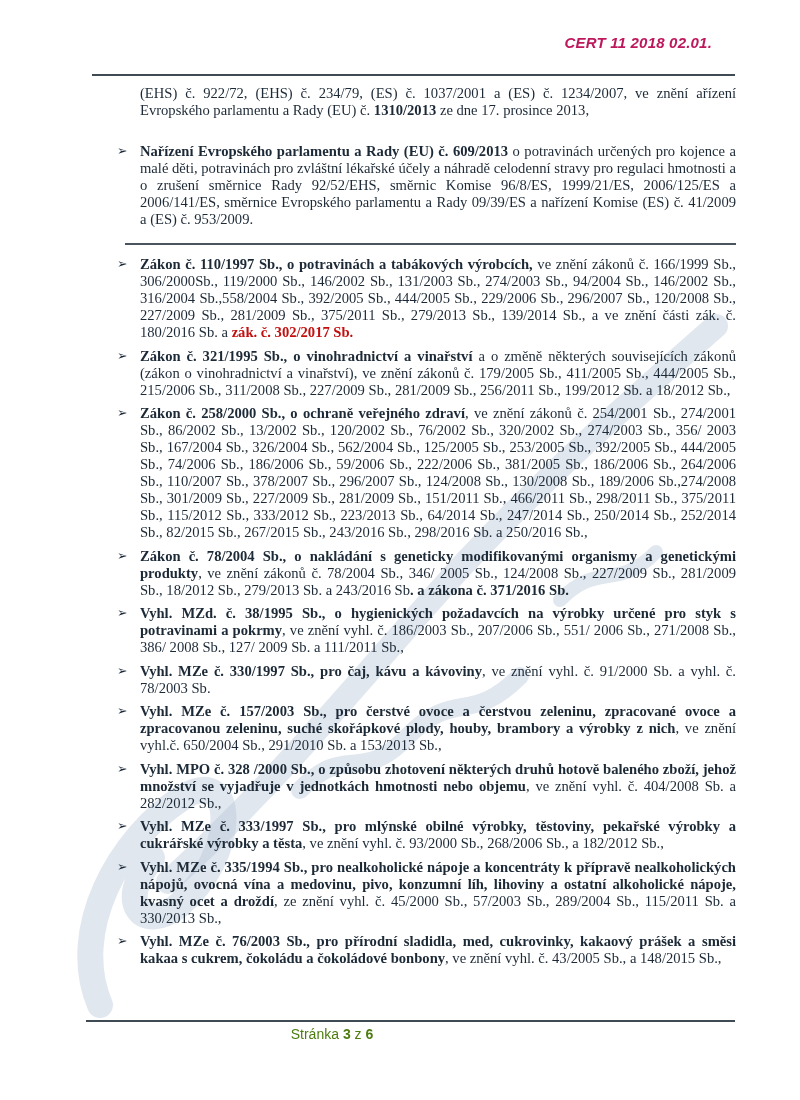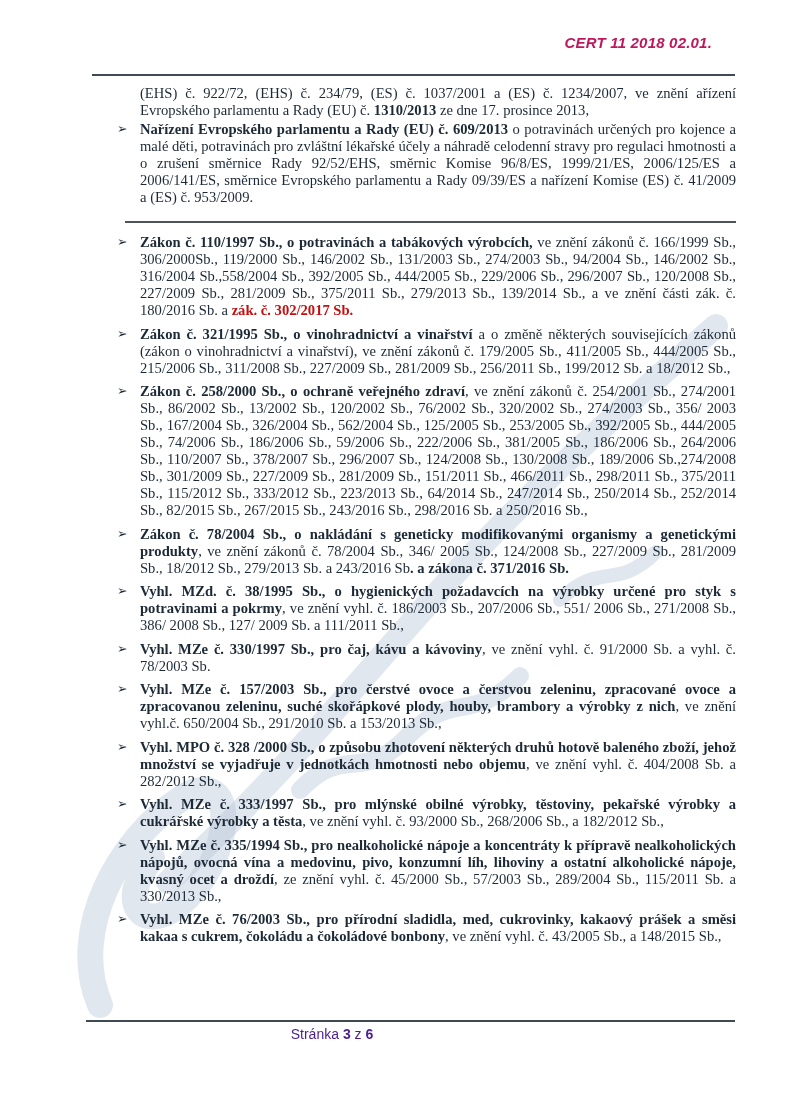--- a/index.html
+++ b/index.html
@@ -33,37 +33,37 @@
   }
   .top-rule{top:74px;left:92px;width:643px;}
   .footer-rule{top:1020px;left:86px;width:649px;}
   .content{
     position:absolute;top:85px;left:116px;width:620px;
     font-size:14.6px;line-height:17px;
     text-align:justify;text-align-last:left;
     -moz-text-align-last:left;
     color:var(--ink);
   }
-  .para{margin:0 0 2px 24px;}
+  .para{margin:0 0 24px 24px;}
   .item{position:relative;padding-left:24px;margin:0 0 6.5px 0;}
   .bullet{
     position:absolute;left:1px;top:0px;
     font-size:12.5px;color:var(--ink);
   }
   .separator{
     border-top:2px solid #4a545c;
     margin:15px 0 11px 9px;height:0;
   }
   .b{font-weight:bold;}
   .r{font-weight:bold;color:var(--red);}
   .footer{
     position:absolute;top:1026px;left:0;width:664px;
     text-align:center;
     font-family:"Liberation Sans", sans-serif;
-    font-size:14px;color:#4c1d95;
+    font-size:14px;color:#4d7c0f;
   }
   .footer .b{font-weight:bold;}
 </style>
 </head>
 <body>
 
 <div class="sheet" style="--ink: #1c2936; --red: #c40f0f;">
 
   <svg class="watermark" viewBox="0 0 800 1100" xmlns="http://www.w3.org/2000/svg" aria-hidden="true">
     <g fill="none" stroke="#b7c6d8" stroke-opacity="0.42" stroke-linecap="round">

